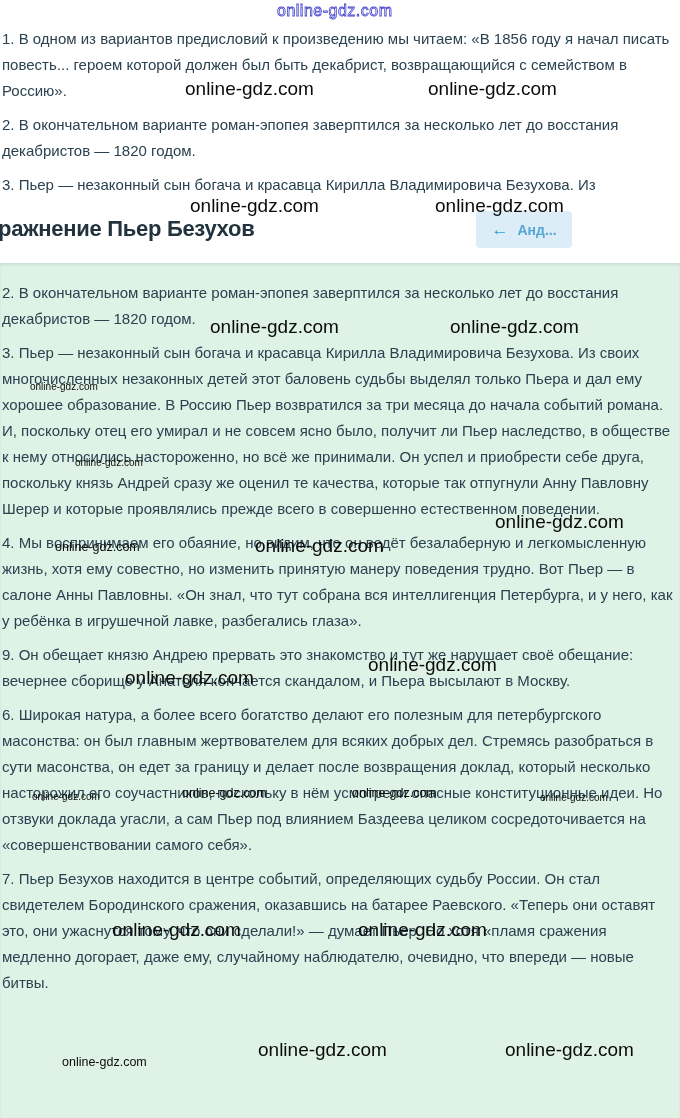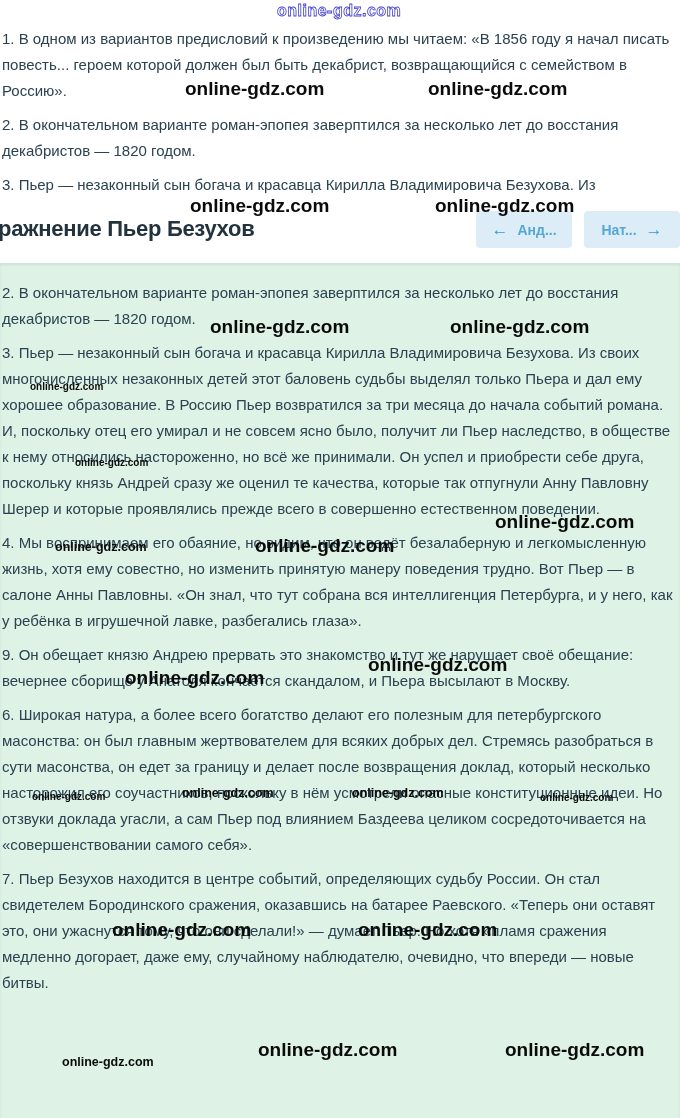--- a/index.html
+++ b/index.html
@@ -46,21 +46,21 @@
     font-family:inherit;font-size:14px;font-weight:700;
     color:#55a7d2;cursor:pointer;z-index:5;padding:0;
   }
   .nav-btn .arrow{font-size:17px;font-weight:700;color:#2d9bd6;line-height:1;}
   .btn-prev{left:476px;}
   .btn-next{left:584px;}
 
   
   .wm{
     position:absolute;white-space:nowrap;z-index:8;
-    font-weight:700;color:#0b0b0b;pointer-events:none;
+    font-weight:400;color:#0b0b0b;pointer-events:none;
     line-height:1.1;
   }
   .wm-lg{font-size:19px;}
   .wm-md{font-size:12.5px;}
   .wm-sm{font-size:10px;}
   .wm-outline{font-size:16px;color:#4744cf;letter-spacing:0.5px;}
   @supports (-webkit-text-stroke: 1px #000){
     .wm-outline{color:transparent;-webkit-text-stroke:0.8px #4341ce;}
   }
 </style>
@@ -75,24 +75,20 @@
     <p>3. Пьер — незаконный сын богача и красавца Кирилла Владимировича Безухова. Из</p>
   </section>
 
   <h1 class="page-title">ражнение Пьер Безухов</h1>
 
   <button class="nav-btn btn-prev">
     <span class="arrow">←</span>
     <span>Анд...</span>
   </button>
 
-  <button class="nav-btn btn-next">
-    <span>Нат...</span>
-    <span class="arrow">→</span>
-  </button>
 
   <section class="green-section txt">
     <p>2. В окончательном варианте роман-эпопея заверптился за несколько лет до восстания декабристов — 1820 годом.</p>
     <p>3. Пьер — незаконный сын богача и красавца Кирилла Владимировича Безухова. Из своих многочисленных незаконных детей этот баловень судьбы выделял только Пьера и дал ему хорошее образование. В Россию Пьер возвратился за три месяца до начала событий романа. И, поскольку отец его умирал и не совсем ясно было, получит ли Пьер наследство, в обществе к нему относились настороженно, но всё же принимали. Он успел и приобрести себе друга, поскольку князь Андрей сразу же оценил те качества, которые так отпугнули Анну Павловну Шерер и которые проявлялись прежде всего в совершенно естественном поведении.</p>
     <p>4. Мы воспринимаем его обаяние, но видим, что он ведёт безалаберную и легкомысленную жизнь, хотя ему совестно, но изменить принятую манеру поведения трудно. Вот Пьер — в салоне Анны Павловны. «Он знал, что тут собрана вся интеллигенция Петербурга, и у него, как у ребёнка в игрушечной лавке, разбегались глаза».</p>
     <p>9. Он обещает князю Андрею прервать это знакомство и тут же нарушает своё обещание: вечернее сборище у Анатоля кончается скандалом, и Пьера высылают в Москву.</p>
     <p>6. Широкая натура, а более всего богатство делают его полезным для петербургского масонства: он был главным жертвователем для всяких добрых дел. Стремясь разобраться в сути масонства, он едет за границу и делает после возвращения доклад, который несколько насторожил его соучастников, поскольку в нём усмотрели опасные конституционные идеи. Но отзвуки доклада угасли, а сам Пьер под влиянием Баздеева целиком сосредоточивается на «совершенствовании самого себя».</p>
     <p>7. Пьер Безухов находится в центре событий, определяющих судьбу России. Он стал свидетелем Бородинского сражения, оказавшись на батарее Раевского. «Теперь они оставят это, они ужаснутся тому, что они сделали!» — думает Пьер. Но хотя «пламя сражения медленно догорает, даже ему, случайному наблюдателю, очевидно, что впереди — новые битвы.</p>
   </section>
 

